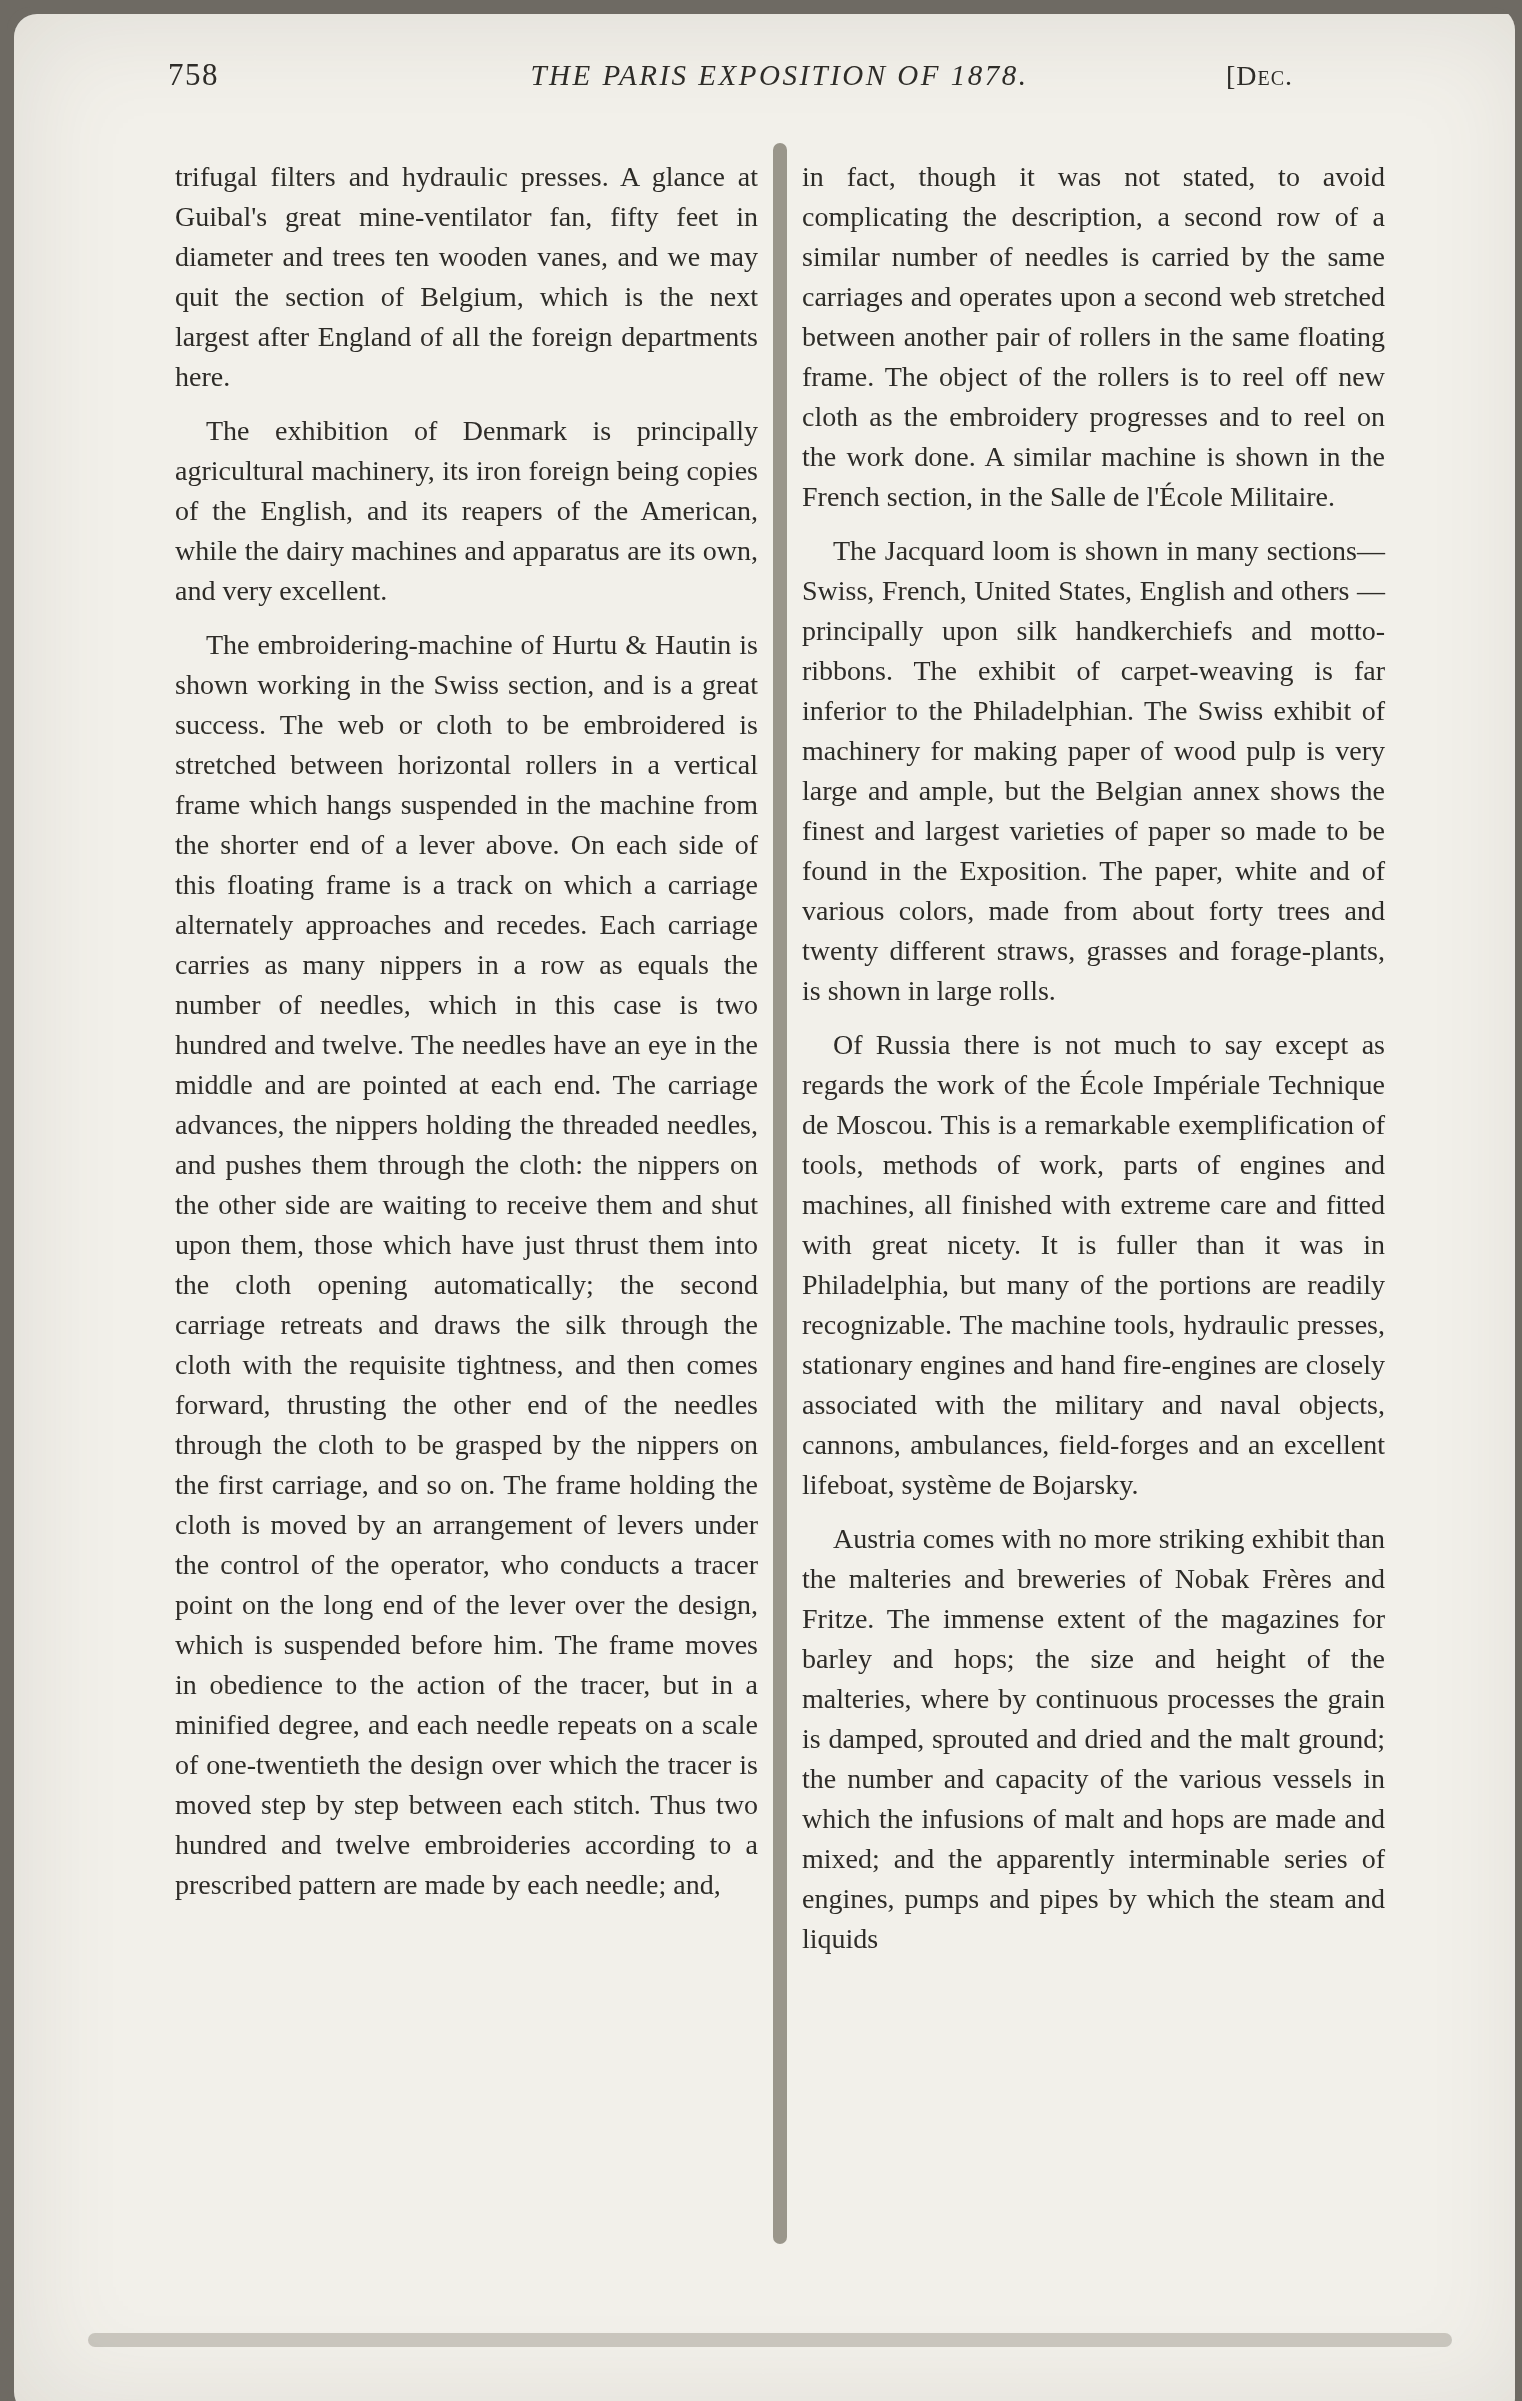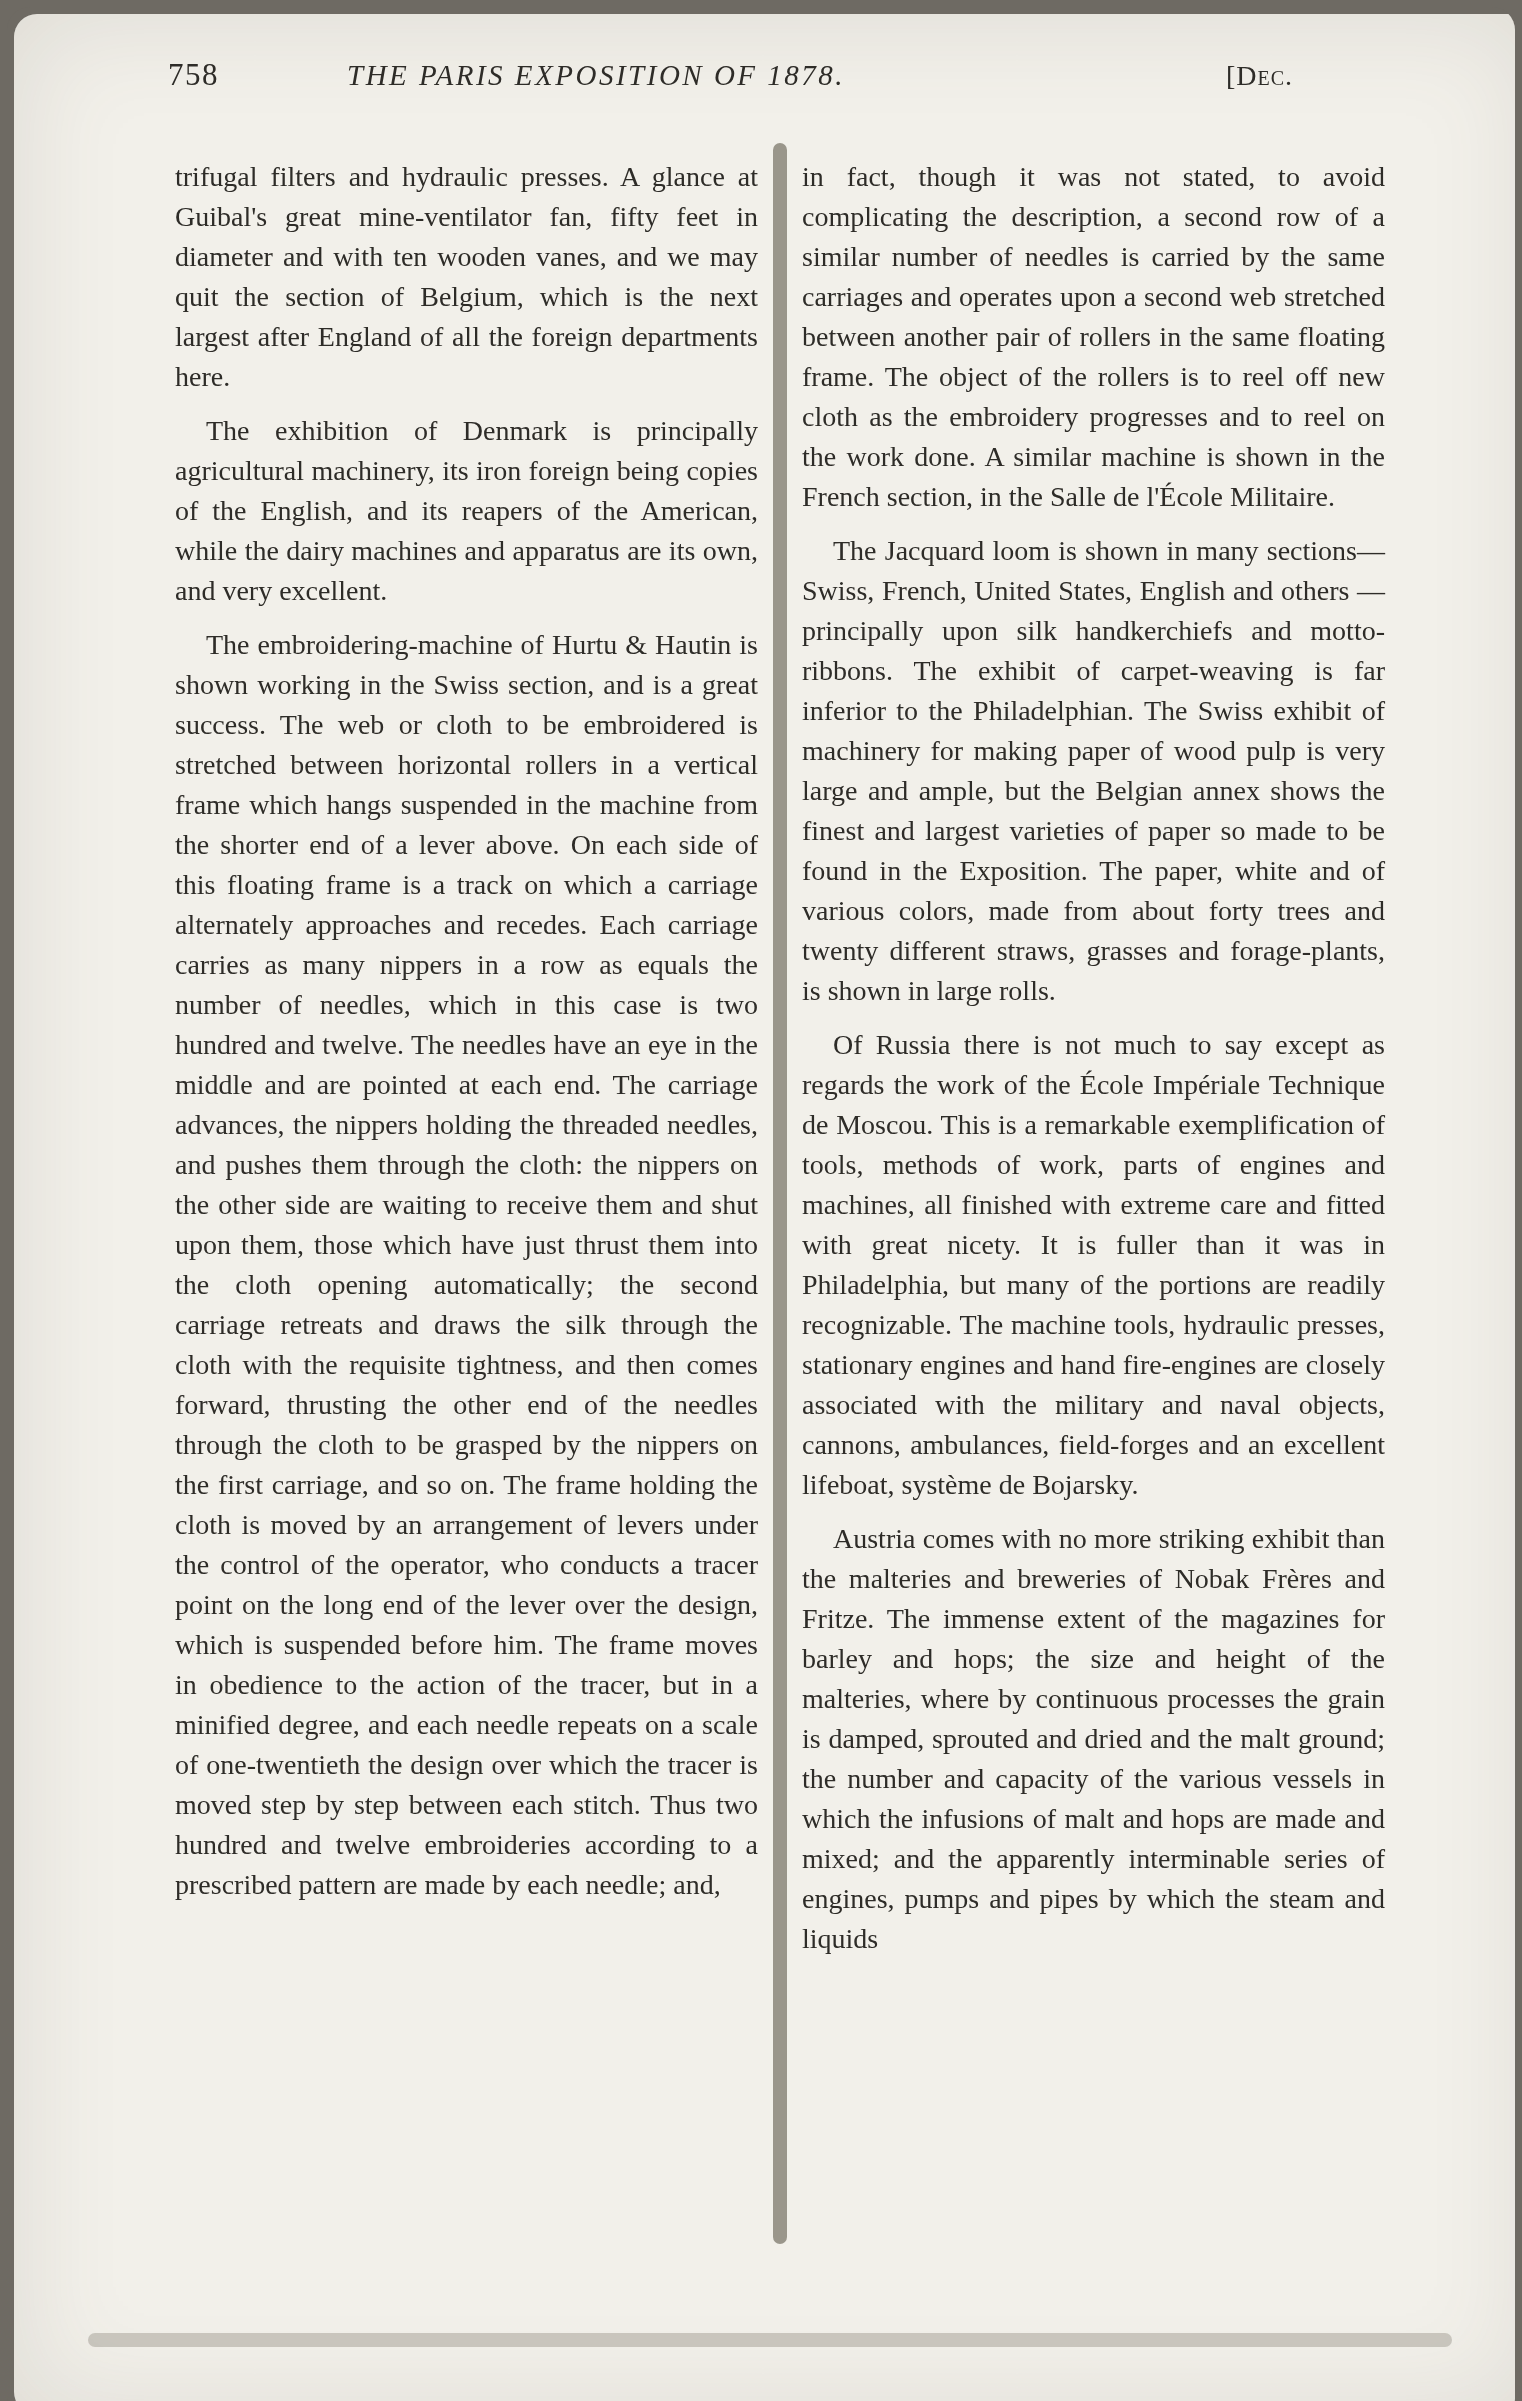--- a/index.html
+++ b/index.html
@@ -25,21 +25,21 @@
     display: flex;
     align-items: baseline;
   }
   .page-number {
     width: 179px;
     font-size: 31px;
     letter-spacing: 1.5px;
   }
   .running-title {
     flex: 1;
-    text-align: left;
+    text-align: center;
     font-style: italic;
     font-size: 29px;
     letter-spacing: 2.5px;
     white-space: nowrap;
   }
   .date-tag {
     width: 179px;
     text-align: left;
     font-variant: small-caps;
     font-size: 28px;
@@ -90,21 +90,21 @@
 <div class="page">
 
   <div class="page-header">
     <div class="page-number">758</div>
     <div class="running-title">THE PARIS EXPOSITION OF 1878.</div>
     <div class="date-tag">[Dec.</div>
   </div>
 
   <div class="page-body">
     <div class="column">
-        <p class="para">trifugal filters and hydraulic presses. A glance at Guibal's great mine-ventilator fan, fifty feet in diameter and with ten wooden vanes, and we may quit the section of Belgium, which is the next largest after England of all the foreign departments here.</p>
+        <p class="para">trifugal filters and hydraulic presses. A glance at Guibal's great mine-ventilator fan, fifty feet in diameter and trees ten wooden vanes, and we may quit the section of Belgium, which is the next largest after England of all the foreign departments here.</p>
         <p class="para">The exhibition of Denmark is principally agricultural machinery, its iron foreign being copies of the English, and its reapers of the American, while the dairy machines and apparatus are its own, and very excellent.</p>
         <p class="para">The embroidering-machine of Hurtu &amp; Hautin is shown working in the Swiss section, and is a great success. The web or cloth to be embroidered is stretched between horizontal rollers in a vertical frame which hangs suspended in the machine from the shorter end of a lever above. On each side of this floating frame is a track on which a carriage alternately approaches and recedes. Each carriage carries as many nippers in a row as equals the number of needles, which in this case is two hundred and twelve. The needles have an eye in the middle and are pointed at each end. The carriage advances, the nippers holding the threaded needles, and pushes them through the cloth: the nippers on the other side are waiting to receive them and shut upon them, those which have just thrust them into the cloth opening automatically; the second carriage retreats and draws the silk through the cloth with the requisite tightness, and then comes forward, thrusting the other end of the needles through the cloth to be grasped by the nippers on the first carriage, and so on. The frame holding the cloth is moved by an arrangement of levers under the control of the operator, who conducts a tracer point on the long end of the lever over the design, which is suspended before him. The frame moves in obedience to the action of the tracer, but in a minified degree, and each needle repeats on a scale of one-twentieth the design over which the tracer is moved step by step between each stitch. Thus two hundred and twelve embroideries according to a prescribed pattern are made by each needle; and,</p>
       </div>
 
     <div class="column-divider"></div>
 
     <div class="column">
         <p class="para">in fact, though it was not stated, to avoid complicating the description, a second row of a similar number of needles is carried by the same carriages and operates upon a second web stretched between another pair of rollers in the same floating frame. The object of the rollers is to reel off new cloth as the embroidery progresses and to reel on the work done. A similar machine is shown in the French section, in the Salle de l'École Militaire.</p>
         <p class="para">The Jacquard loom is shown in many sections—Swiss, French, United States, English and others — principally upon silk handkerchiefs and motto-ribbons. The exhibit of carpet-weaving is far inferior to the Philadelphian. The Swiss exhibit of machinery for making paper of wood pulp is very large and ample, but the Belgian annex shows the finest and largest varieties of paper so made to be found in the Exposition. The paper, white and of various colors, made from about forty trees and twenty different straws, grasses and forage-plants, is shown in large rolls.</p>
         <p class="para">Of Russia there is not much to say except as regards the work of the École Impériale Technique de Moscou. This is a remarkable exemplification of tools, methods of work, parts of engines and machines, all finished with extreme care and fitted with great nicety. It is fuller than it was in Philadelphia, but many of the portions are readily recognizable. The machine tools, hydraulic presses, stationary engines and hand fire-engines are closely associated with the military and naval objects, cannons, ambulances, field-forges and an excellent lifeboat, système de Bojarsky.</p>

